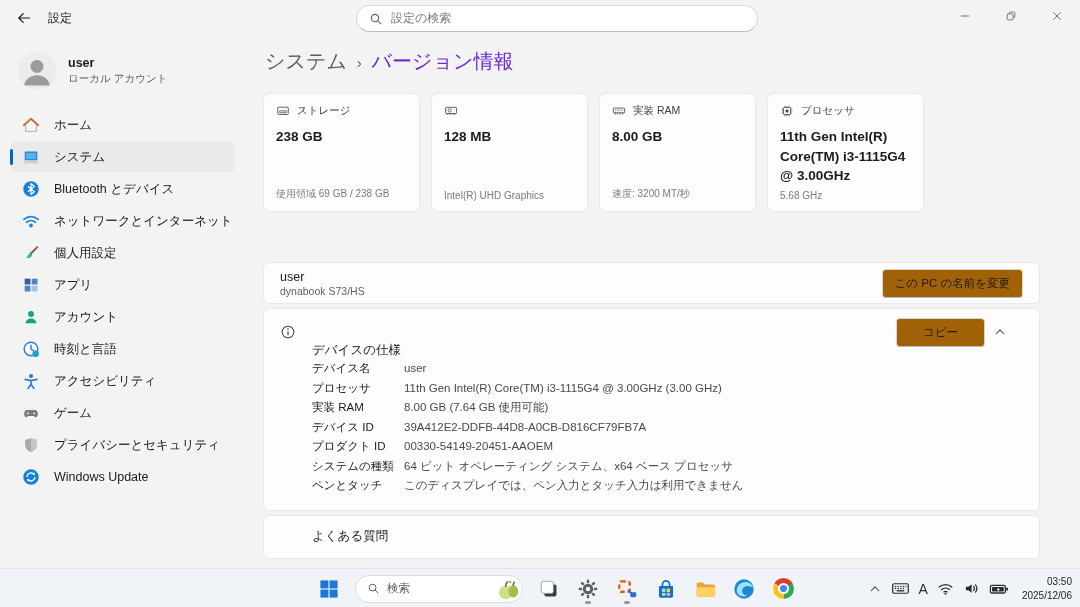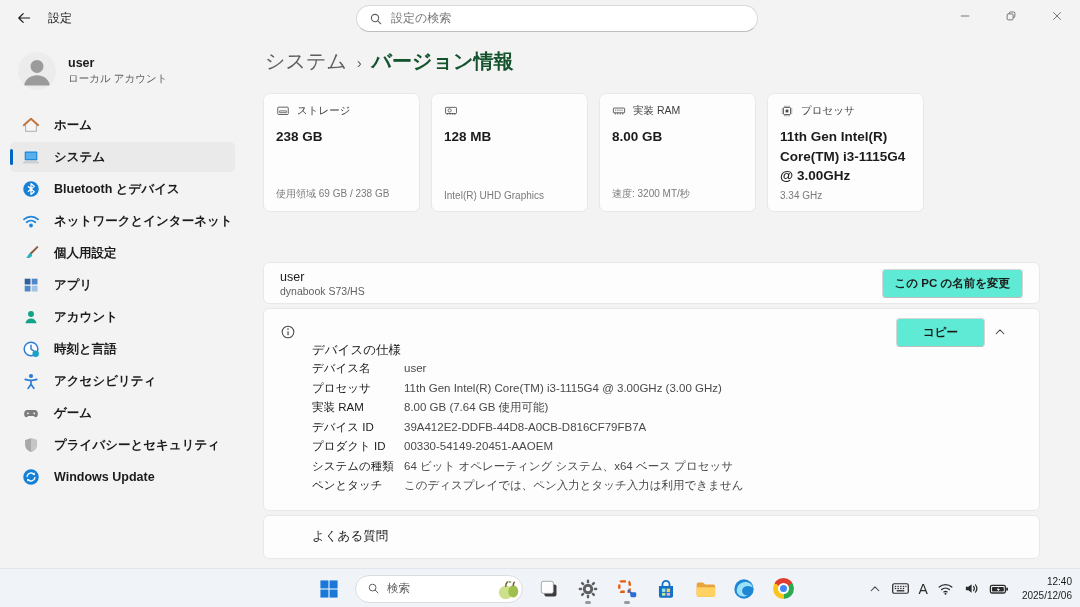--- a/index.html
+++ b/index.html
@@ -17,45 +17,45 @@
   .win-btn{width:46px;height:32px;display:flex;align-items:center;justify-content:center;color:#5f5f5f;}
 
   
   .bodyrow{display:flex;height:532px;}
   .sidebar{width:245px;flex:none;padding-top:6px;}
   .account{display:flex;align-items:center;gap:12px;padding:10px 16px 4px 18px;}
   .avatar{width:38px;height:38px;border-radius:50%;background:#ececec;overflow:hidden;flex:none;}
   .acc-name{font-size:12.5px;font-weight:bold;}
   .acc-type{font-size:10.5px;color:#5f5f5f;margin-top:2px;}
   nav{margin-top:16px;}
-  .side-item{position:relative;height:30px;margin:2px 10px;border-radius:5px;display:flex;align-items:center;gap:14px;padding-left:12px;font-size:12.5px;cursor:default;font-weight:bold;}
+  .side-item{position:relative;height:30px;margin:2px 10px;border-radius:5px;display:flex;align-items:center;gap:14px;padding-left:12px;font-size:12.5px;cursor:default;}
   .side-item.selected{background:#eaeaea;}
   .side-item .pill{display:none;}
   .side-item.selected .pill{display:block;position:absolute;left:0;top:7px;width:3px;height:16px;border-radius:2px;background:var(--accent);}
   .side-item .icon{width:18px;height:18px;flex:none;}
 
   
   .main{flex:1;padding:10px 40px 0 18px;}
   .breadcrumb{font-size:20px;display:flex;align-items:center;gap:10px;margin:2px 0 18px 2px;}
   .bc-parent{color:#5d5d5d;}
   .bc-sep{color:#5d5d5d;font-size:14px;margin-top:2px;}
-  .bc-current{font-weight:bold;color:#14532d;}
+  .bc-current{font-weight:normal;color:#6d28d9;}
 
   .cards{display:flex;gap:11px;margin-bottom:50px;}
   .card{width:157px;height:119px;background:#fdfdfd;border:1px solid #e8e8e8;border-radius:7px;padding:10px 12px;display:flex;flex-direction:column;}
   .card-head{display:flex;align-items:center;gap:7px;font-size:10.5px;color:#3d3d3d;}
   .card-head .icon{width:14px;height:14px;}
   .card-value{font-size:13.5px;font-weight:bold;margin-top:9px;line-height:1.45;}
   .card-foot{margin-top:auto;font-size:10px;color:#7a7a7a;}
 
   .panel{background:#fdfdfd;border:1px solid #e8e8e8;border-radius:6px;margin-bottom:4px;}
   .device-row{height:42px;display:flex;align-items:center;padding:0 16px;}
   .dev-name{font-size:12.5px;}
   .dev-model{font-size:10.5px;color:#616161;margin-top:1px;}
-  .btn{margin-left:auto;background:#5eead4;border:1px solid #d6d6d6;border-bottom-color:#bdbdbd;border-radius:4px;font-size:11.5px;padding:6px 12px;color:#1b1b1b;font-weight:bold;}
+  .btn{margin-left:auto;background:#a16207;border:1px solid #d6d6d6;border-bottom-color:#bdbdbd;border-radius:4px;font-size:11.5px;padding:6px 12px;color:#1b1b1b;}
 
   .spec-panel{padding-bottom:14px;}
   .spec-head{height:46px;display:flex;align-items:center;padding:0 16px;}
   .spec-head .icon{width:16px;height:16px;margin-right:16px;}
   .spec-title{font-size:12.5px;margin-top:36px;}
   .copy-btn{margin-left:auto;padding:6px 26px;}
   .chev{width:30px;display:flex;justify-content:center;margin-left:8px;color:#454545;}
   .spec-rows{padding:4px 16px 0 48px;}
   .spec-row{display:flex;font-size:11.5px;line-height:19.5px;}
   .spec-label{width:92px;flex:none;color:#1b1b1b;}
@@ -320,21 +320,21 @@
             <span class="icon">
               <svg xmlns="http://www.w3.org/2000/svg" viewBox="0 0 20 20">
                 <rect x="5" y="5" width="10" height="10" rx="1" fill="none" stroke="#484848" stroke-width="1.2"></rect>
                 <rect x="8" y="8" width="4" height="4" fill="#484848"></rect>
                 <path d="M7 2.4v2M10 2.4v2M13 2.4v2M7 15.6v2M10 15.6v2M13 15.6v2M2.4 7h2M2.4 10h2M2.4 13h2M15.6 7h2M15.6 10h2M15.6 13h2" stroke="#484848" stroke-width="1"></path>
               </svg>
             </span>
             <span>プロセッサ</span>
           </div>
           <div class="card-value">11th Gen Intel(R) Core(TM) i3-1115G4 @ 3.00GHz</div>
-          <div class="card-foot">3.34 GHz</div>
+          <div class="card-foot">5.68 GHz</div>
         </div>
       </div>
 
     <div class="panel device-row">
       <div>
         <div class="dev-name">user</div>
         <div class="dev-model">dynabook S73/HS</div>
       </div>
       <button class="btn">この PC の名前を変更</button>
     </div>
@@ -540,17 +540,17 @@
       </span>
     <span class="icon" style="width:20px;height:20px">
         <svg xmlns="http://www.w3.org/2000/svg" viewBox="0 0 20 20">
           <rect x="1.4" y="6.4" width="15" height="7.6" rx="1.5" fill="none" stroke="#2b2b2b" stroke-width="1.3"></rect>
           <rect x="17.2" y="8.6" width="1.8" height="3.2" rx=".8" fill="#2b2b2b"></rect>
           <rect x="3" y="8" width="11.8" height="4.6" rx=".8" fill="#2b2b2b"></rect>
           <path d="M9.8 8l-2.2 2.7h1.7l-1.1 2.5 2.8-3.1H9.2z" fill="#fff"></path>
         </svg>
       </span>
     <div class="clock">
-      <div>12:40</div>
+      <div>03:50</div>
       <div>2025/12/06</div>
     </div>
   </div>
 </div>
 
 </body></html>

